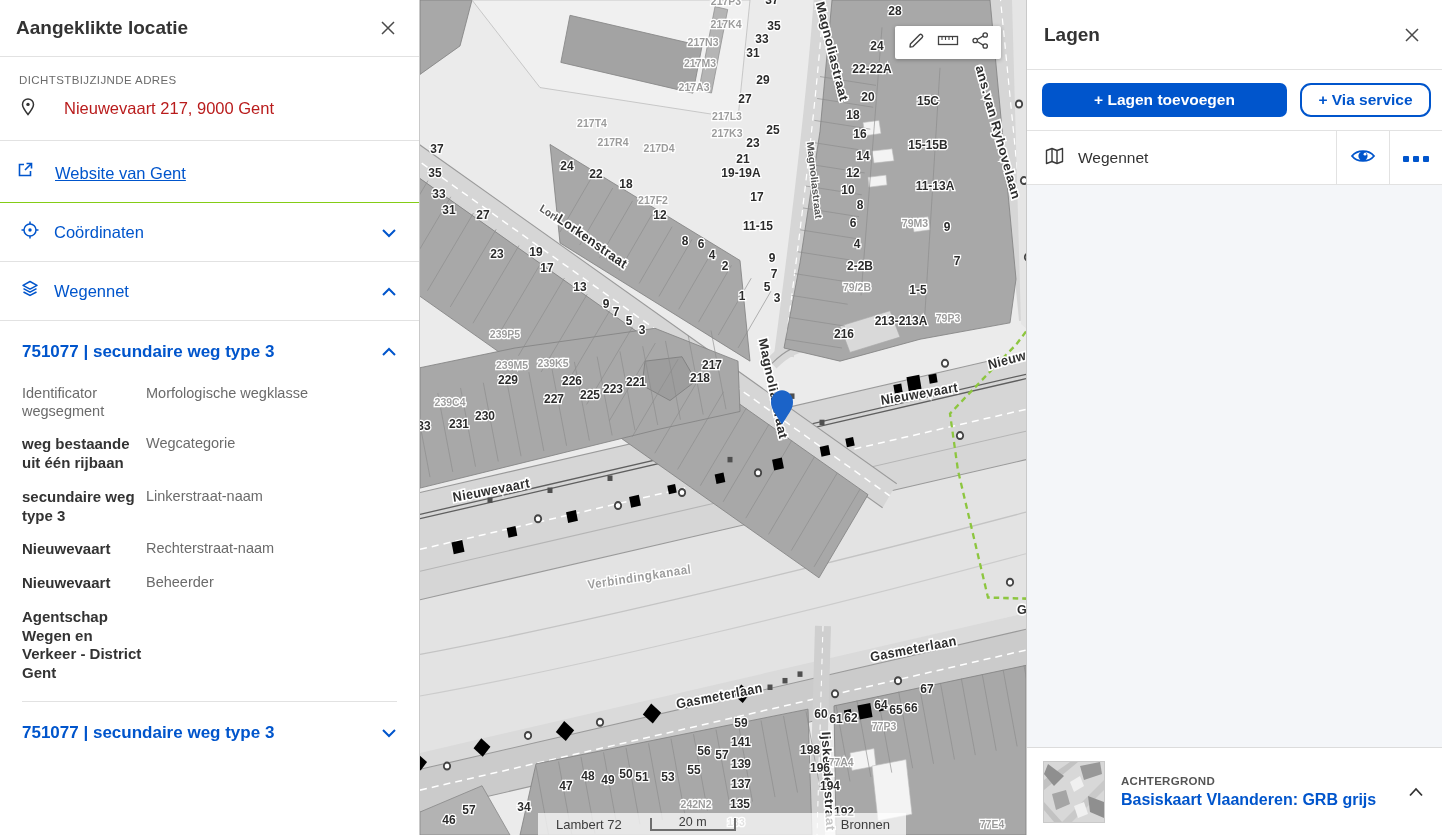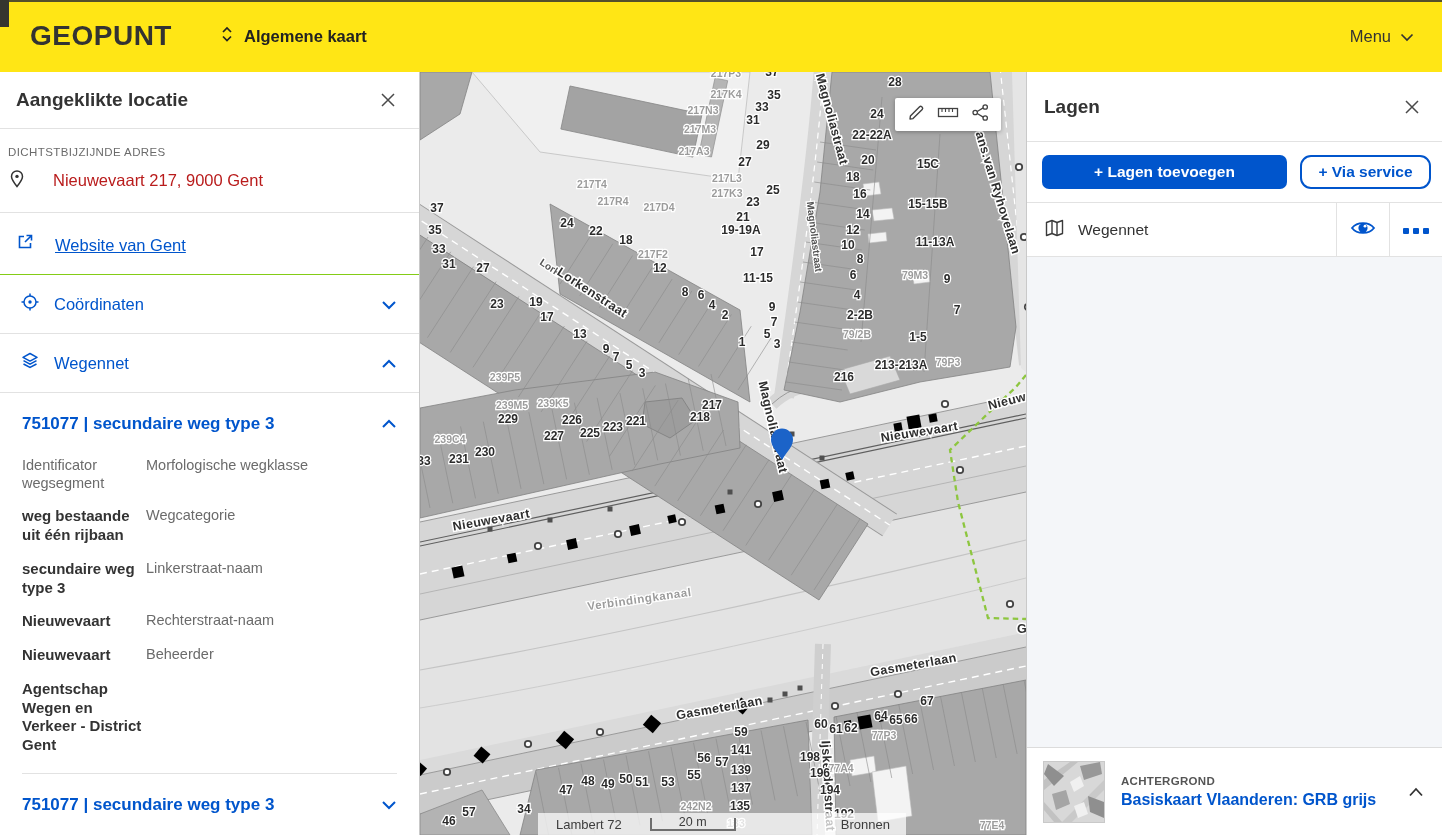--- a/index.html
+++ b/index.html
@@ -19,21 +19,21 @@
 
   .main{flex:1;display:flex;min-height:0}
 
   
   .lpanel{flex:0 0 420px;width:420px;background:#fff;border-right:1px solid #c9c9c9;
           display:flex;flex-direction:column;overflow:hidden;box-sizing:border-box}
   .phead{display:flex;justify-content:space-between;align-items:center;
          padding:0 20px 0 16px;height:56px;border-bottom:1px solid #e2e2e2;flex:0 0 56px}
   .ptitle{font-size:19px;font-weight:bold;color:#333}
   .iconbtn{background:none;border:none;padding:2px;cursor:pointer;line-height:0}
-  .addr{padding:17px 8px 20px;border-bottom:1px solid #e2e2e2}
+  .addr{padding:17px 19px 20px;border-bottom:1px solid #e2e2e2}
   .addr-label{font-size:11.5px;color:#6b6b6b;letter-spacing:.4px;margin-bottom:11px;font-weight:500}
   .addr-val{display:flex;align-items:center;gap:27px;font-size:16.5px;color:#b91c1c}
   .linkrow{padding:19px 16px;border-bottom:1px solid #84cc16;display:flex;align-items:flex-end;gap:20px}
   .linkrow a{color:#0055CC;font-size:16.5px}
   .acc{display:flex;align-items:center;gap:14px;padding:0 22px 0 20px;height:58px;
        border-bottom:1px solid #e2e2e2;color:#0055CC;font-size:16.5px;font-weight:500;cursor:pointer}
   .acc .sp{margin-left:auto}
   .seg{padding:0 22px;flex:1;overflow:hidden;display:flex;flex-direction:column}
   .seghead{display:flex;align-items:center;min-height:62px;color:#0055CC;font-size:17px;
            font-weight:bold;cursor:pointer}
@@ -104,41 +104,20 @@
   .thumb{width:60px;height:60px;border:1px solid #c9c9c9;flex:0 0 60px}
   .bg-label{font-size:11.5px;color:#555;font-weight:bold;letter-spacing:.3px}
   .bg-name{font-size:16px;color:#0055CC;font-weight:bold;margin-top:4px}
   .rcard .sp{margin-left:auto}
 </style>
 </head>
 <body>
 
 <div class="app">
 
-  <header class="topbar">
-    <div class="edge-top"></div>
-    <div class="edge-notch"></div>
-    <div class="brand">GEOPUNT</div>
-    <div class="mapswitch">
-      <span>
-        <svg width="14" height="17" viewBox="0 0 14 17">
-            <path d="M3 6 L7 2 L11 6 M3 10.5 L7 14.5 L11 10.5" fill="none" stroke="#222" stroke-width="1.7"></path>
-          </svg>
-      </span>
-      <span>Algemene kaart</span>
-    </div>
-    <div class="menubtn">
-      <span>Menu</span>
-      <span>
-        <svg width="14" height="9" viewBox="0 0 14 9">
-            <path d="M1.5 1.5 L7 7 L12.5 1.5" fill="none" stroke="#333" stroke-width="1.7"></path>
-          </svg>
-      </span>
-    </div>
-  </header>
 
   <div class="main">
 
     <aside class="lpanel">
       <div class="phead">
         <span class="ptitle">Aangeklikte locatie</span>
         <button class="iconbtn">
           <span>
             <svg width="18" height="18" viewBox="0 0 18 18">
                 <path d="M3 3 L15 15 M15 3 L3 15" stroke="#4a4a4a" stroke-width="1.5"></path>

